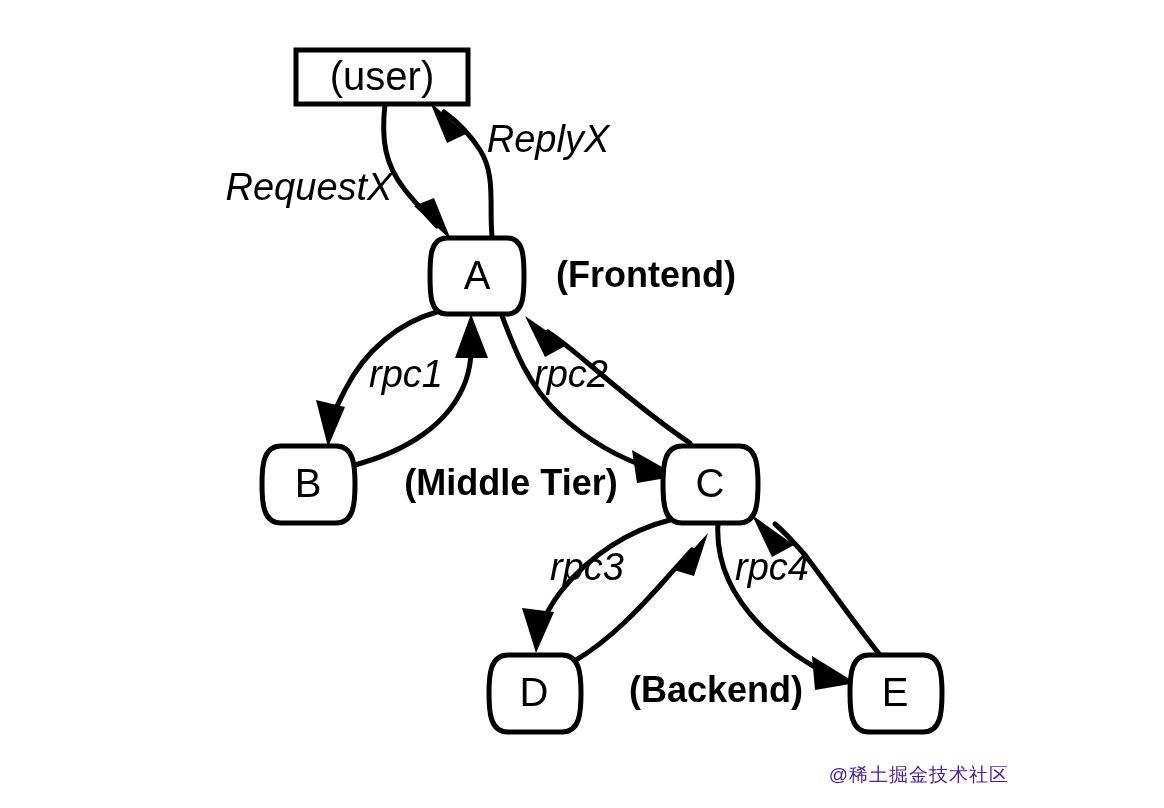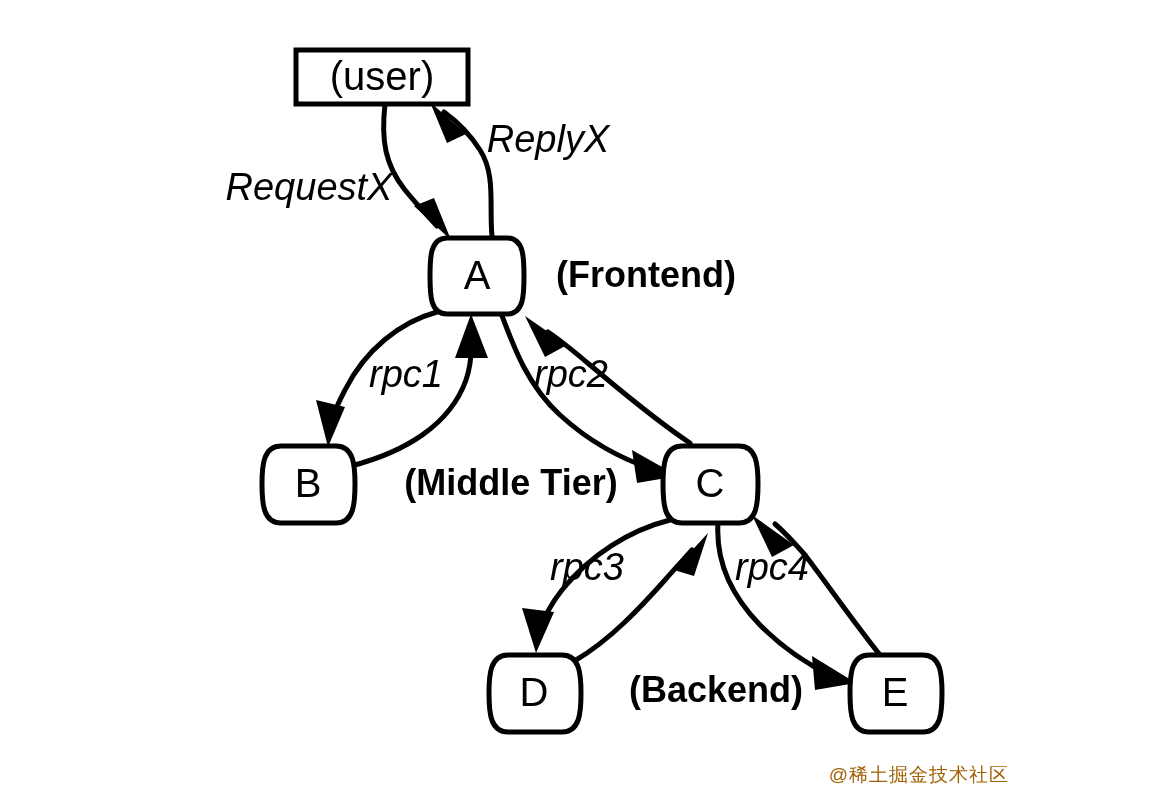--- a/index.html
+++ b/index.html
@@ -68,21 +68,21 @@
     fill: #000000;
     text-anchor: middle;
     dominant-baseline: middle;
   }
   .watermark {
     position: absolute;
     right: 22px;
     bottom: 20px;
     font-family: "Liberation Sans", sans-serif;
     font-size: 19px;
-    color: #a16207;
+    color: #4c1d95;
     letter-spacing: 1px;
     user-select: none;
   }
 </style>
 </head>
 <body>
 
 <div id="canvas">
 
   <svg id="diagram" viewBox="0 0 1164 808">

